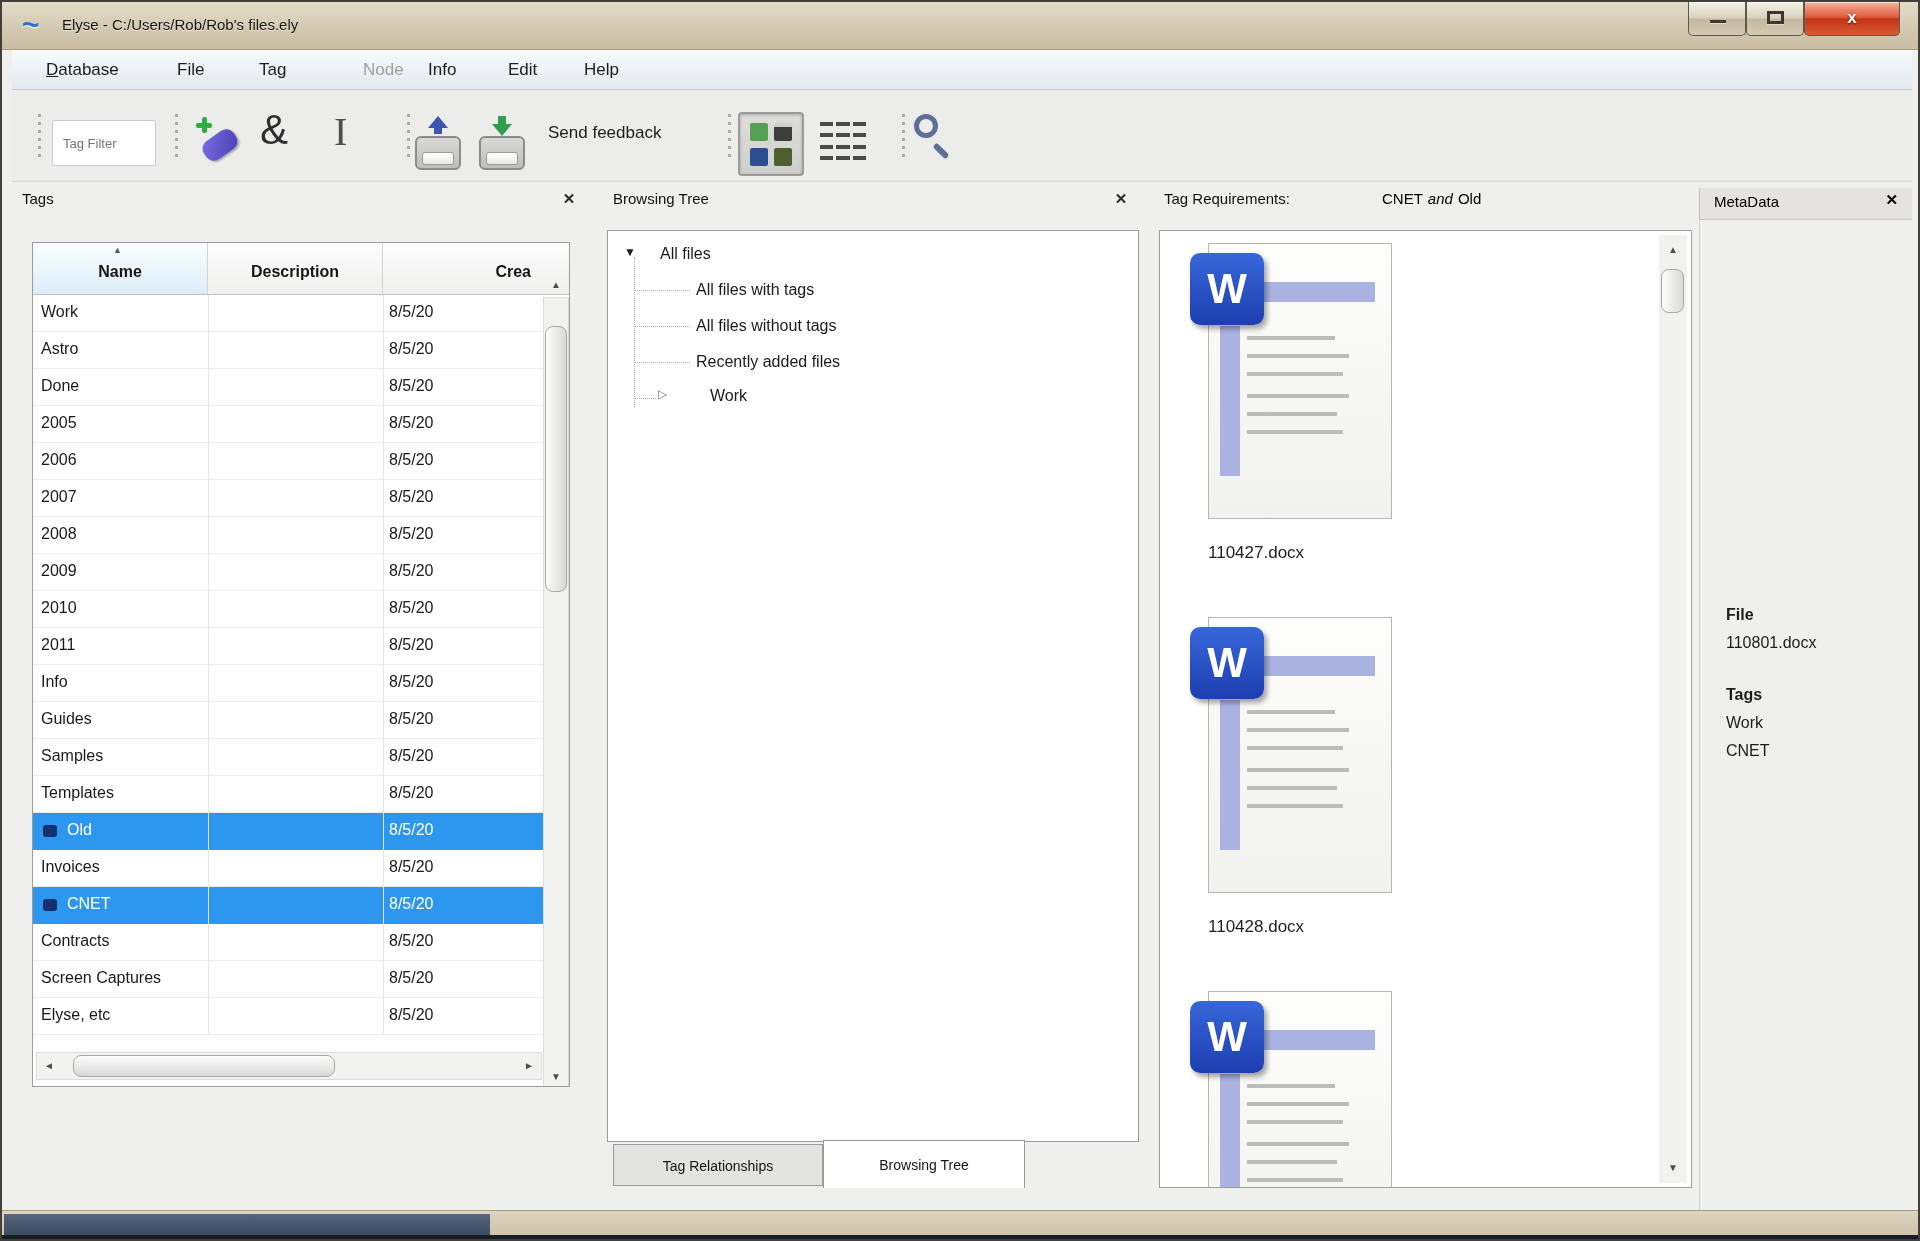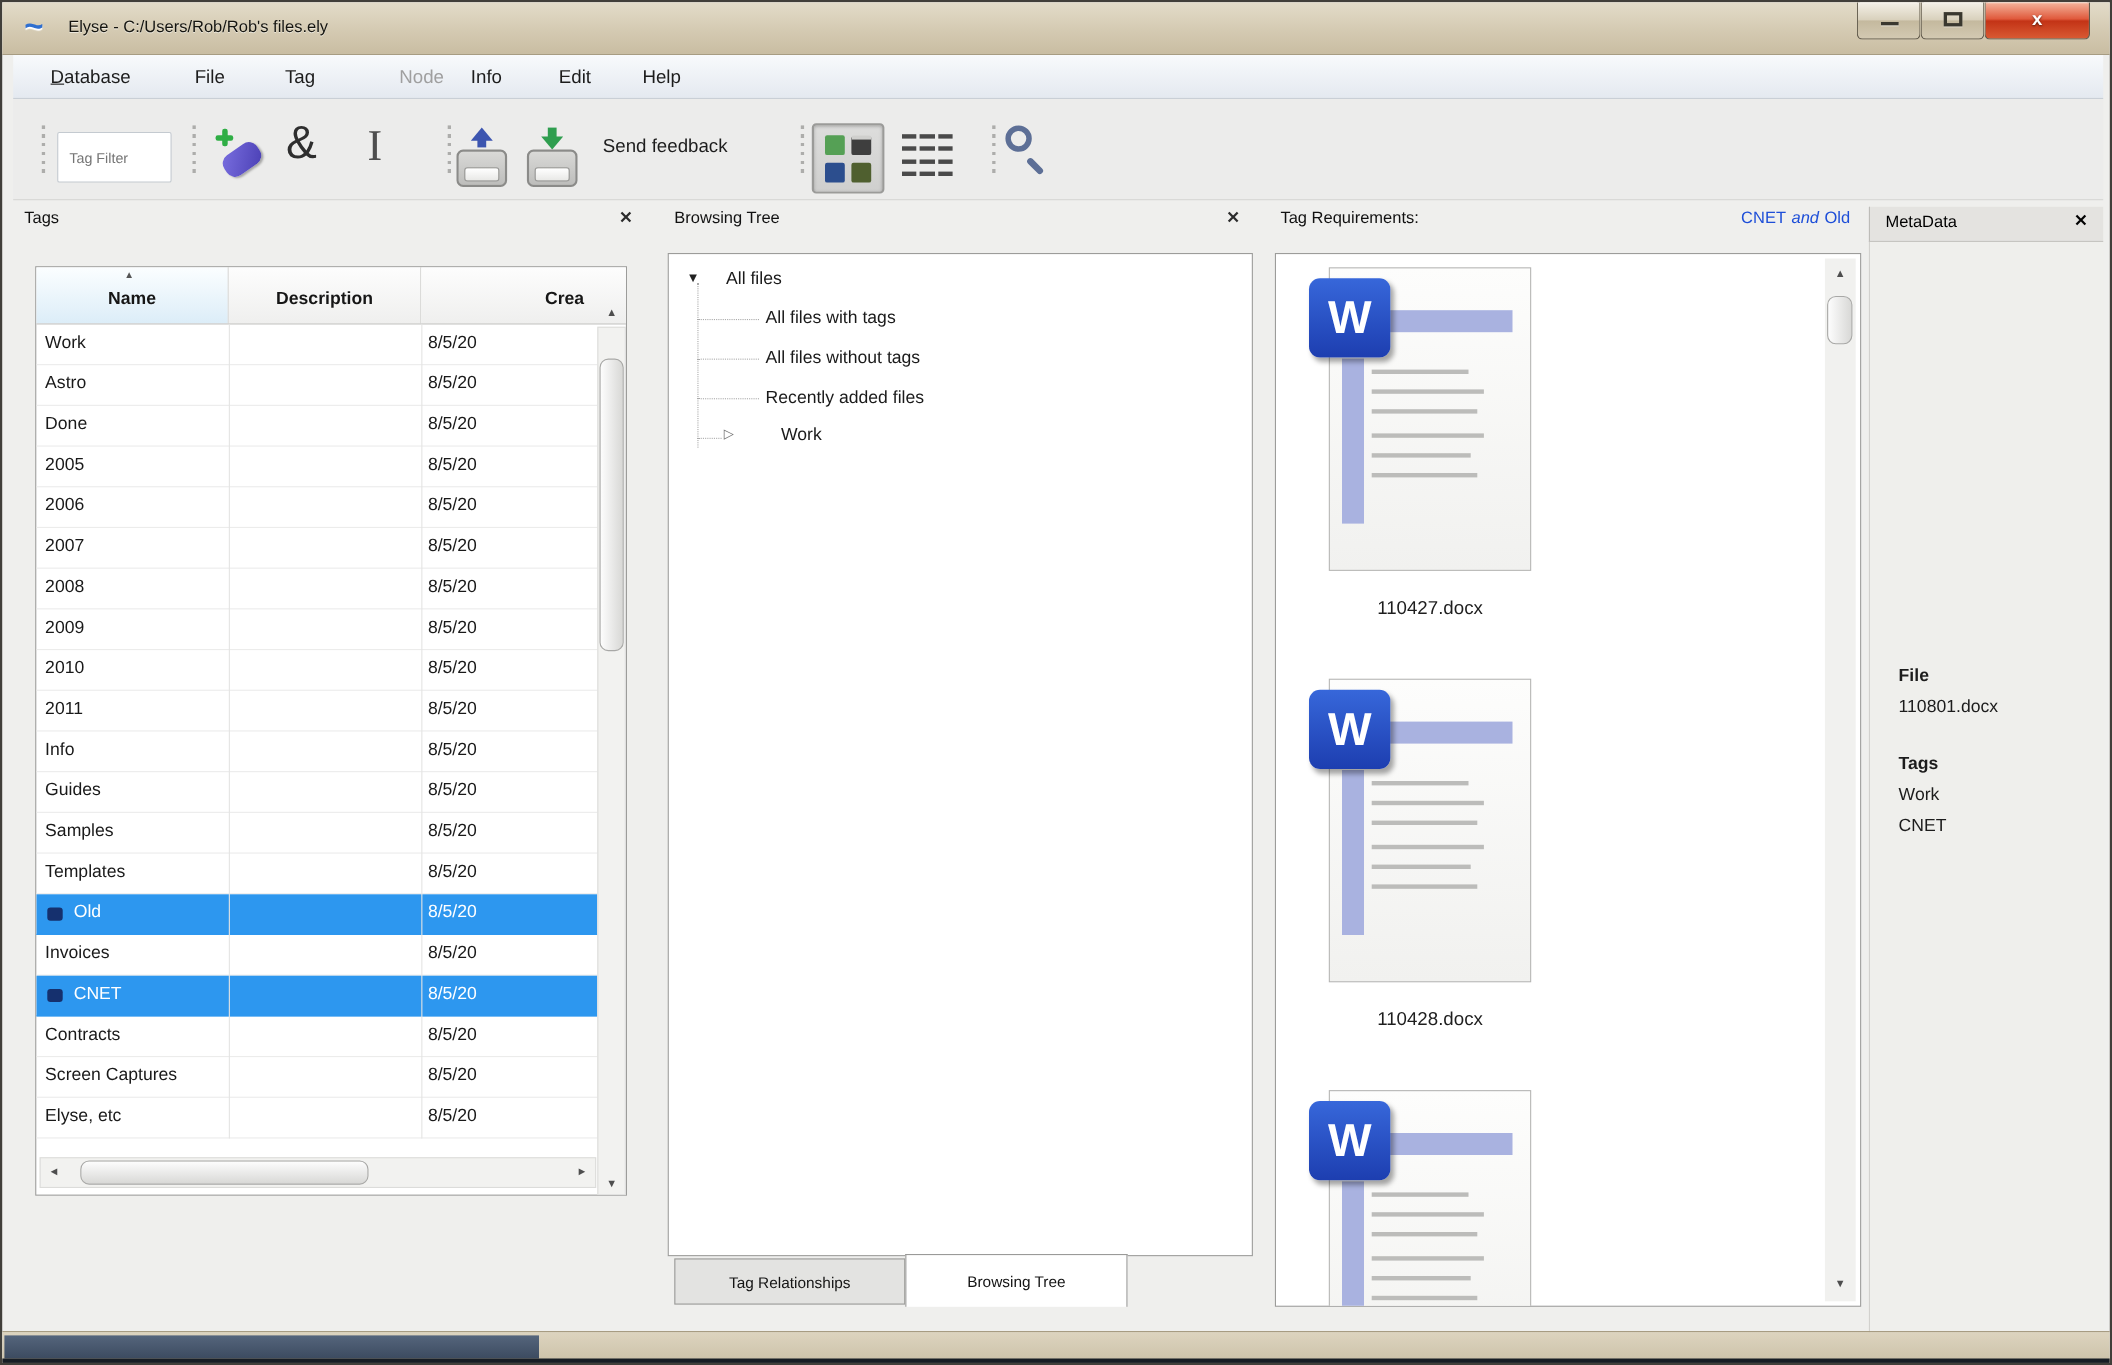--- a/index.html
+++ b/index.html
@@ -110,34 +110,34 @@
   #tree-box{left:605px;top:228px;width:532px;height:912px;}
   .tree-row{position:absolute;height:30px;line-height:30px;font-size:16px;color:#1a1a1a;}
   .expander{position:absolute;font-size:12px;color:#222;}
   .dotline-v{position:absolute;border-left:1px dotted #aaa;}
   .dotline-h{position:absolute;border-top:1px dotted #aaa;}
   .tab{position:absolute;font-size:14px;text-align:center;border:1px solid #9a9a98;color:#141414;}
   #tab-rel{left:611px;top:1142px;width:210px;height:42px;line-height:42px;background:#e3e3e1;}
   #tab-tree{left:821px;top:1138px;width:202px;height:48px;line-height:48px;background:#fff;border-bottom:none;z-index:2;}
   
   #req-box{left:1157px;top:228px;width:533px;height:958px;overflow:hidden;}
-  #req-text{position:absolute;left:1380px;top:188px;width:300px;text-align:right;font-size:15px;color:#1d4ed8;}
+  #req-text{position:absolute;left:1380px;top:188px;width:300px;text-align:left;font-size:15px;color:#000000;}
   #req-text .op{font-style:italic;padding:0 5px;}
   #req-vscroll{left:499px;top:4px;width:28px;height:948px;border:none;background:#f1f1ef;}
   #req-vscroll .sb-thumb{left:2px;top:34px;width:23px;height:44px;}
   .file-item{position:absolute;left:48px;width:184px;}
   .docpage{position:absolute;left:0;top:0;width:184px;height:276px;background:linear-gradient(#fdfdfc,#f1f1ef);
     border:1px solid #b6b6b4;}
   .w-badge{position:absolute;left:-18px;top:10px;width:74px;height:72px;border-radius:10px;
     background:linear-gradient(#3767da,#1d3eb0);box-shadow:3px 4px 5px rgba(0,0,0,.35);
     color:#fff;font-size:42px;font-weight:bold;text-align:center;line-height:72px;}
   .hbar{position:absolute;left:48px;top:38px;width:118px;height:20px;background:#a9b2e0;}
   .vbar{position:absolute;left:11px;top:82px;width:20px;height:150px;background:#a9b2e0;}
   .tline{position:absolute;left:38px;height:4px;background:#bcbcba;}
-  .file-label{position:absolute;left:0;top:300px;width:184px;text-align:center;font-size:17px;color:#1e1e1e;}
+  .file-label{position:absolute;left:0;top:300px;width:184px;font-size:17px;color:#1e1e1e;}
   
   #meta-header{position:absolute;left:1697px;top:186px;width:213px;height:32px;background:#e4e3e0;
     border-bottom:1px solid #c6c5c1;border-left:1px solid #bdbcb8;}
   #meta-body{position:absolute;left:1697px;top:218px;width:213px;height:994px;background:#efefec;
     border-left:1px solid #d2d1ce;}
   .meta-line{position:absolute;left:26px;font-size:16px;color:#1c1c1c;}
   .meta-label{font-weight:bold;}
   
   #bottom-frame{position:absolute;left:0;bottom:0;width:100%;height:29px;
     background:linear-gradient(#ddd4bf,#cbc1a8);border-top:1px solid #a79c82;}

